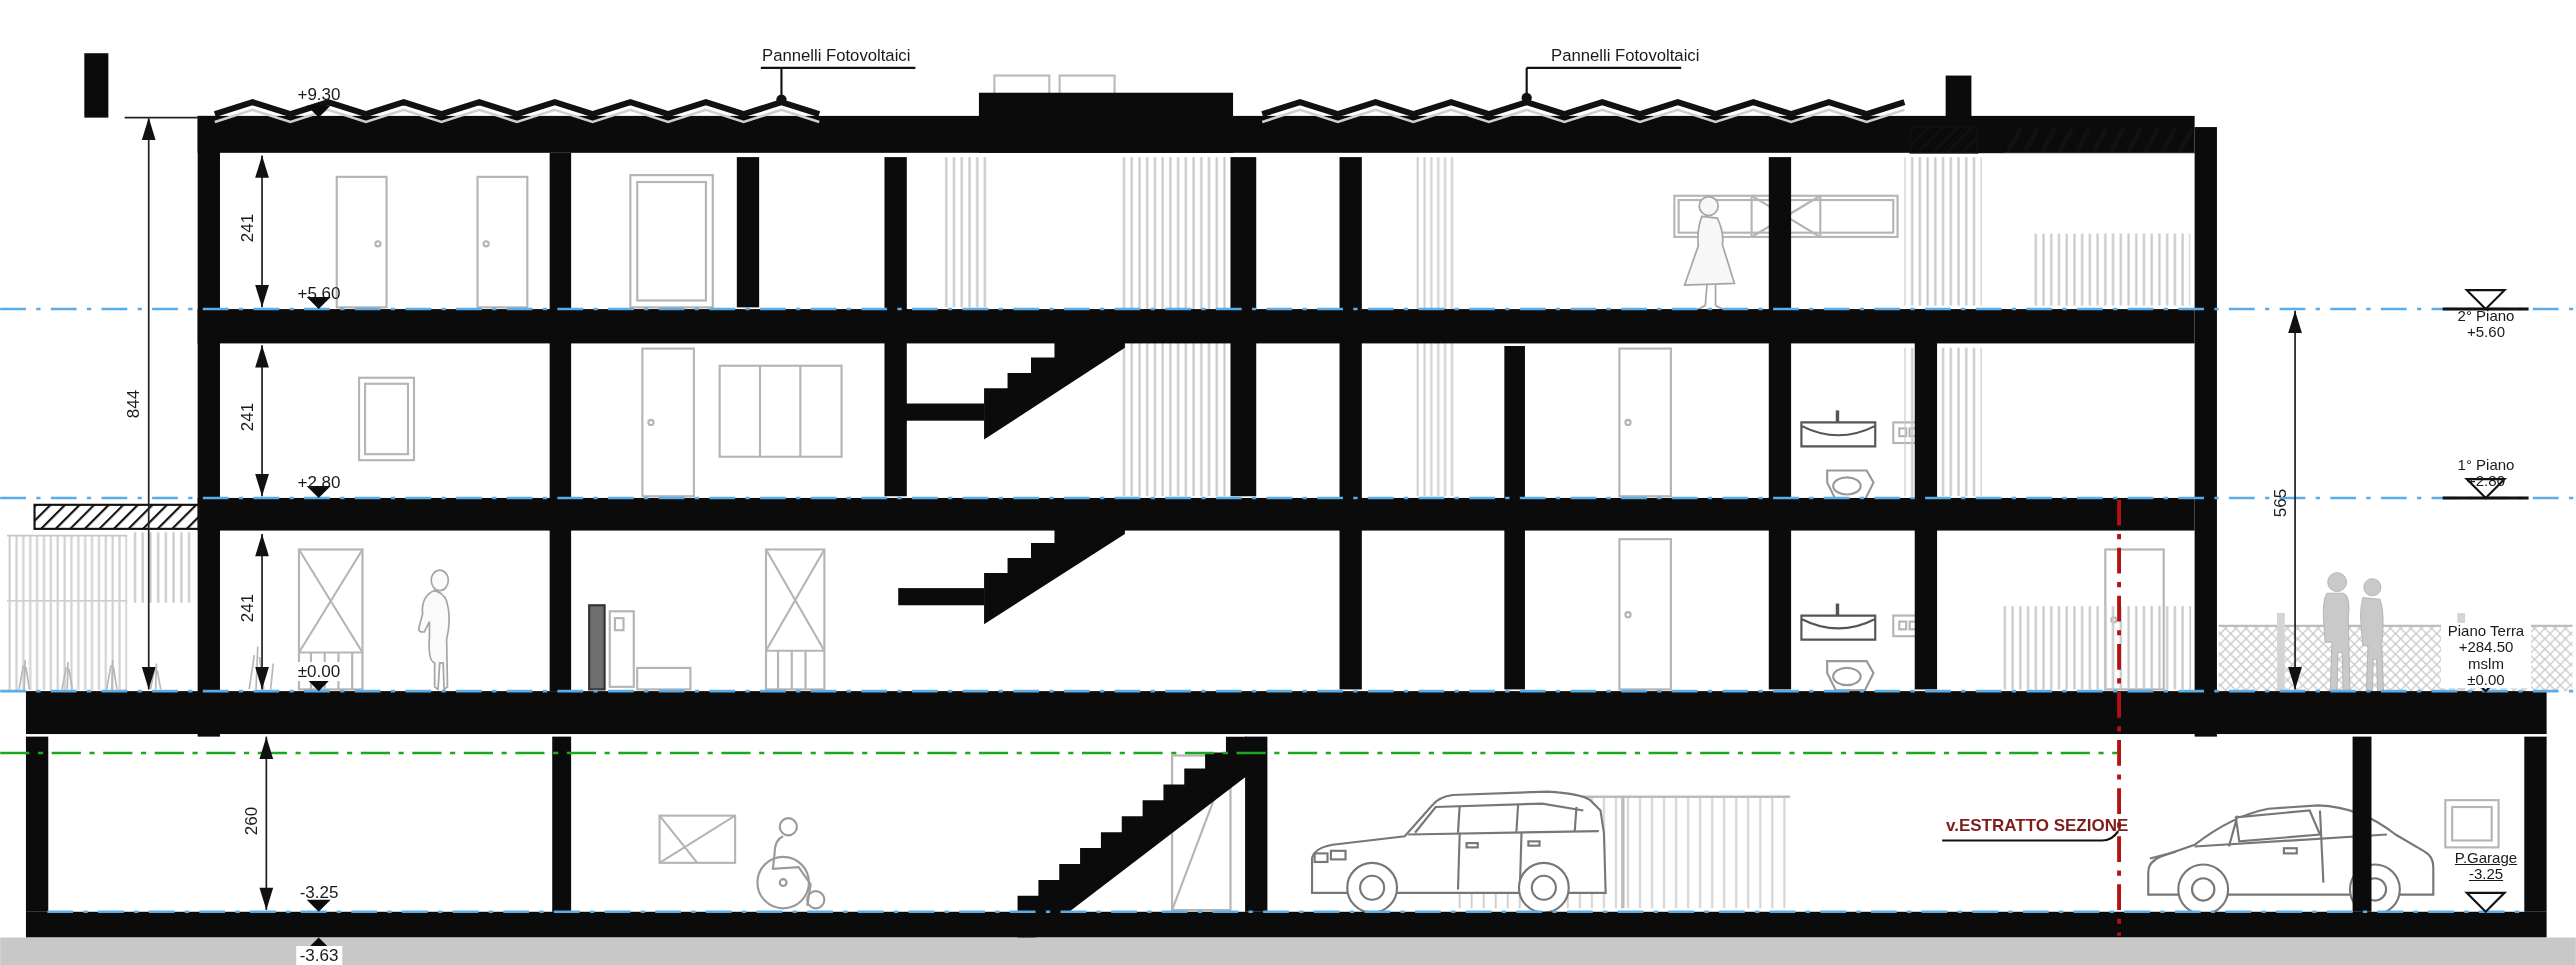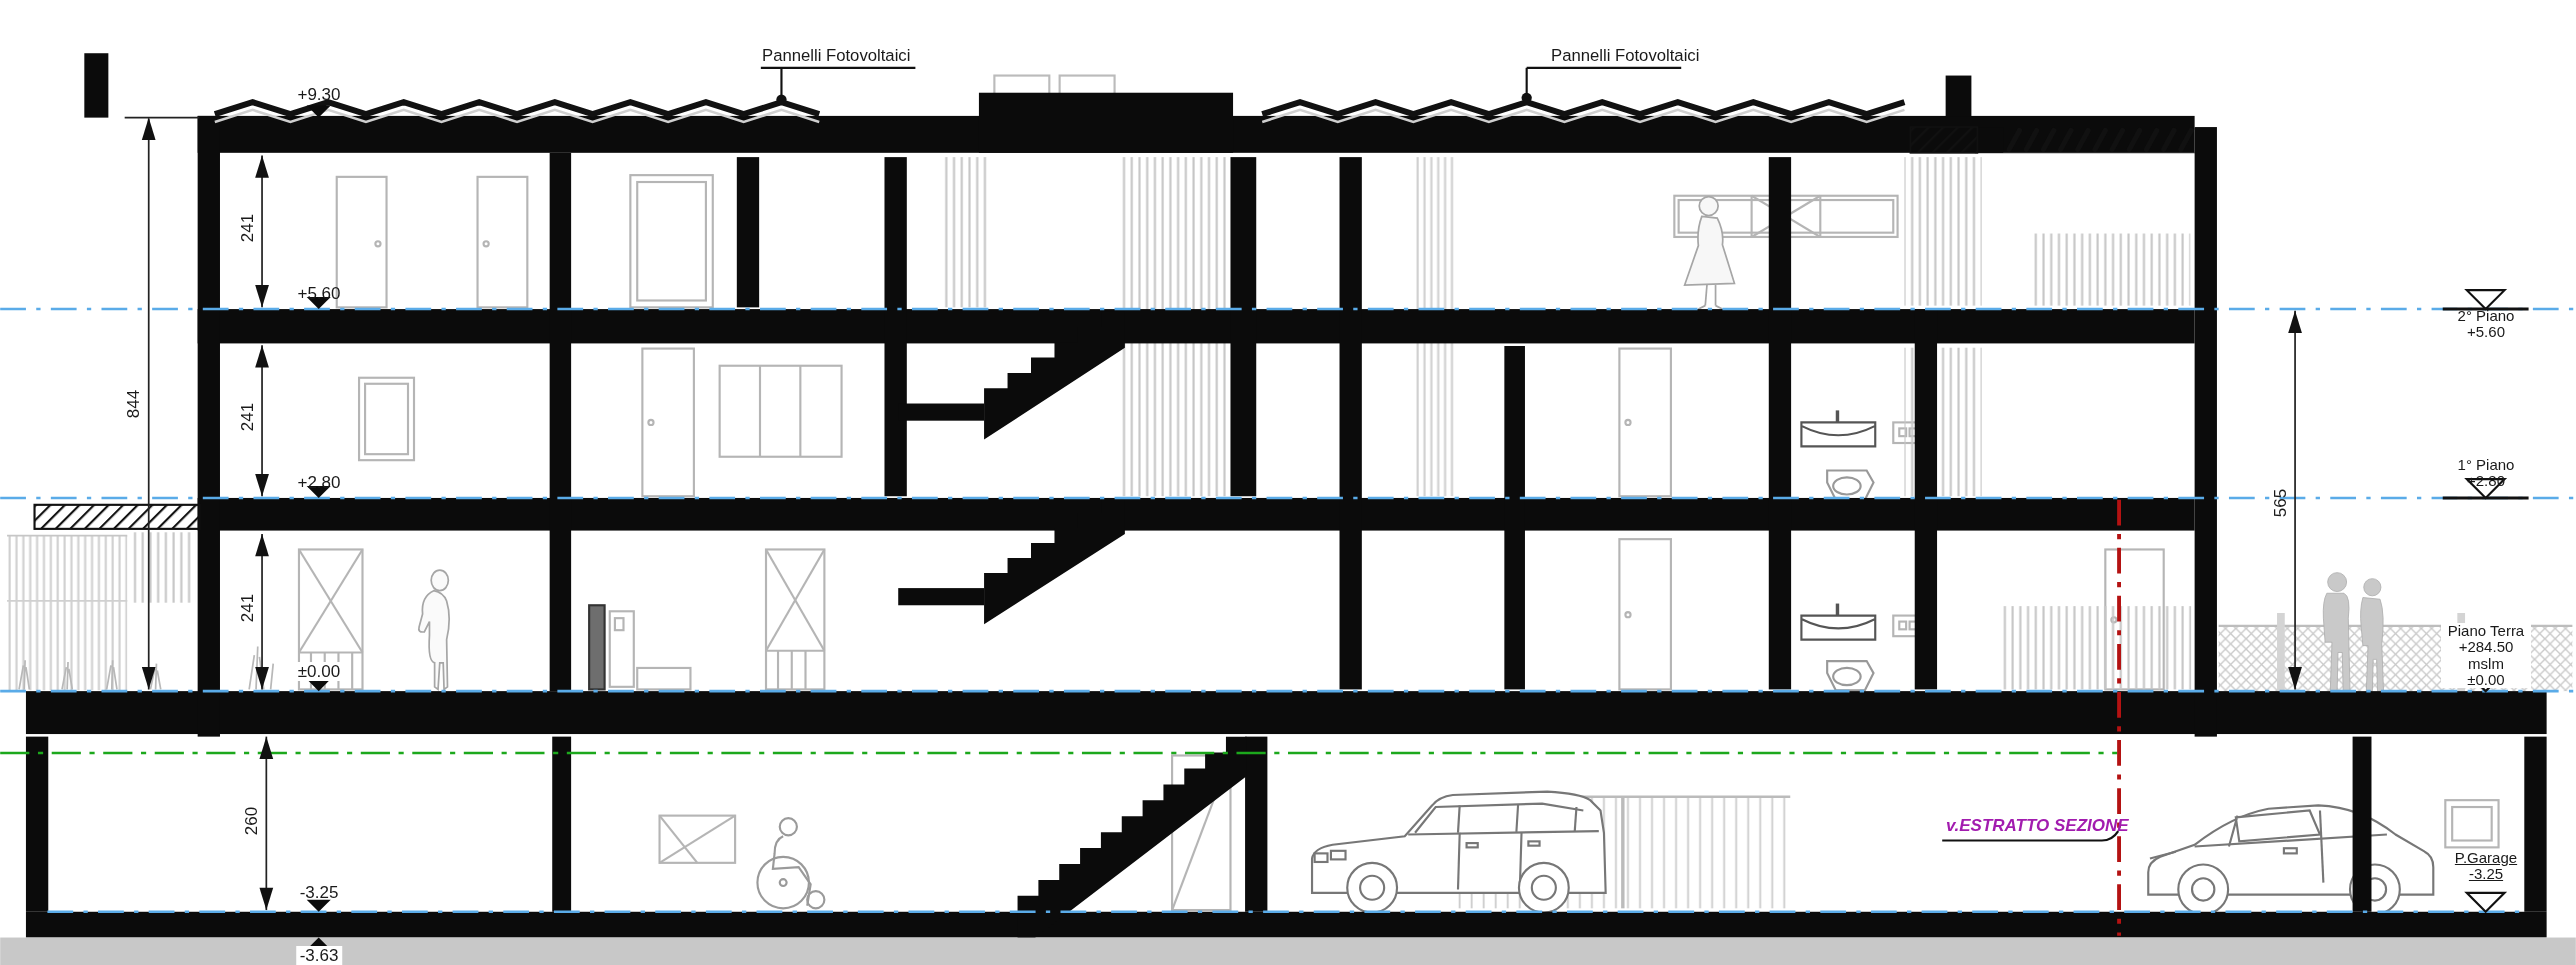--- a/index.html
+++ b/index.html
@@ -8,21 +8,21 @@
   #canvas svg{position:absolute;left:0;top:0;}
   .lbl{position:absolute;color:#1a1a1a;white-space:nowrap;font-size:17px;line-height:19px;}
   .ctr{transform:translateX(-50%);text-align:center;}
   .halo{background:#fff;padding:0 3.4px;}
   .dim{position:absolute;color:#1a1a1a;font-size:17px;white-space:nowrap;
        transform:translate(-50%,-50%) rotate(-90deg);}
   .levelblock{position:absolute;color:#1a1a1a;font-size:15px;line-height:16.3px;
        transform:translateX(-50%);text-align:center;}
   .levelblock span{display:block;}
   .pv{font-size:16.7px;}
-  .sectref{font-weight:bold;font-size:17px;color:#a21caf;font-style:italic;}
+  .sectref{font-weight:bold;font-size:17px;color:#7f1d1d;}
 </style>
 </head>
 <body>
 
 <div id="canvas">
 
 <svg width="2576" height="965" viewBox="0 0 3000 1124">
   <defs>
     <pattern id="hatch" width="12" height="12" patternUnits="userSpaceOnUse" patternTransform="rotate(45)">
       <line x1="0" y1="0" x2="0" y2="12" stroke="#111" stroke-width="5"></line>

